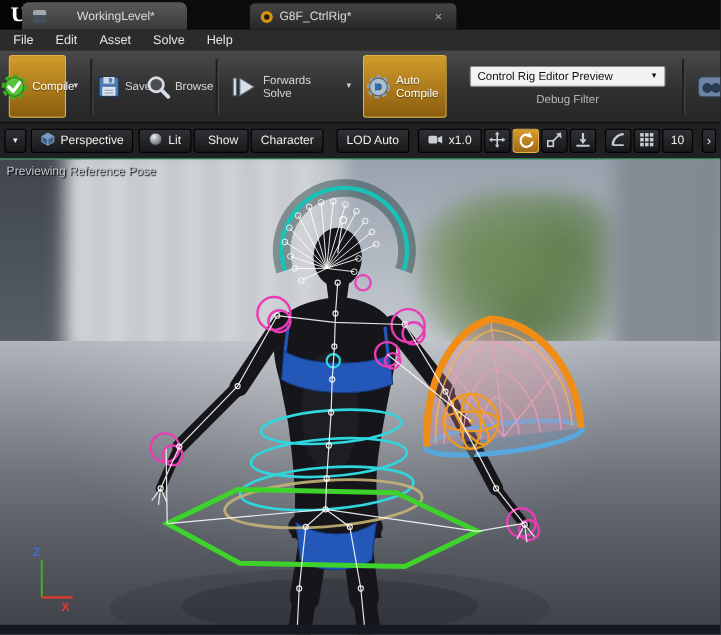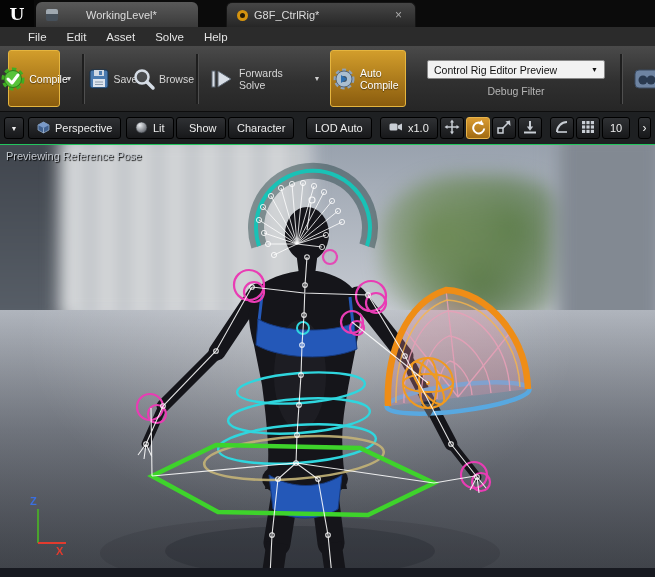--- a/index.html
+++ b/index.html
@@ -4,28 +4,28 @@
 <style>
   html,body{margin:0;padding:0;background:#000;}
   .app{position:relative;width:655px;height:577px;overflow:hidden;background:#1a1a1a;
        font-family:"Liberation Sans",sans-serif;-webkit-user-select:none;user-select:none;}
   
   .tabbar{position:absolute;left:0;top:0;width:655px;height:27px;background:#0b0b0b;}
   .logo{position:absolute;left:0;top:0;width:34px;height:27px;background:#050505;color:#fff;
         display:flex;align-items:center;justify-content:center;font:bold 17px "DejaVu Serif",serif;}
   .tab{position:absolute;top:2px;height:25px;border-radius:6px 6px 0 0;display:flex;align-items:center;
        gap:6px;padding:0 10px;font-size:11px;color:#dcdcdc;box-sizing:border-box;}
-  .tab1{left:36px;width:162px;background:linear-gradient(#595959,#3a3a3a);gap:28px;}
+  .tab1{left:20px;width:150px;background:linear-gradient(#595959,#3a3a3a);gap:28px;}
   .tab2{left:226px;width:190px;background:linear-gradient(#464646,#262626);border:1px solid #151515;border-bottom:none;}
   .tabicon1{width:12px;height:12px;border-radius:2px;background:linear-gradient(#9fa8b0 40%,#46505a 41%);}
   .tabicon2{width:11px;height:11px;border-radius:50%;border:3px solid #d4930f;box-sizing:border-box;background:#241a05;}
   .tabclose{margin-left:auto;color:#aaa;font-size:12px;line-height:1;padding:1px 3px;cursor:pointer;}
   
   .menubar{position:absolute;left:0;top:27px;width:655px;height:19px;background:#2b2b2b;
-           display:flex;align-items:center;padding-left:18px;box-sizing:border-box;}
+           display:flex;align-items:center;padding-left:2px;box-sizing:border-box;}
   .menu-item{padding:2px 10px;font-size:11.5px;color:#e4e4e4;cursor:default;}
   
   .toolbar{position:absolute;left:0;top:46px;width:655px;height:66px;
            background:linear-gradient(#4a4a4a,#303030 55%,#262626);border-bottom:1px solid #0d0d0d;box-sizing:border-box;}
   .tbtn{position:absolute;top:4px;height:57px;display:flex;flex-direction:row;align-items:center;
         justify-content:center;gap:3px;color:#d6d6d6;font-size:10.5px;border-radius:3px;cursor:pointer;}
   .tbtn .ticon{height:30px;display:flex;align-items:center;justify-content:center;}
   .orange{background:linear-gradient(#d29d2b,#8a5c0e);border:1px solid #e5b53f;color:#fff;box-sizing:border-box;
           text-shadow:0 1px 1px rgba(0,0,0,.5);}
   .caret{position:absolute;top:4px;height:57px;display:flex;align-items:center;justify-content:center;

